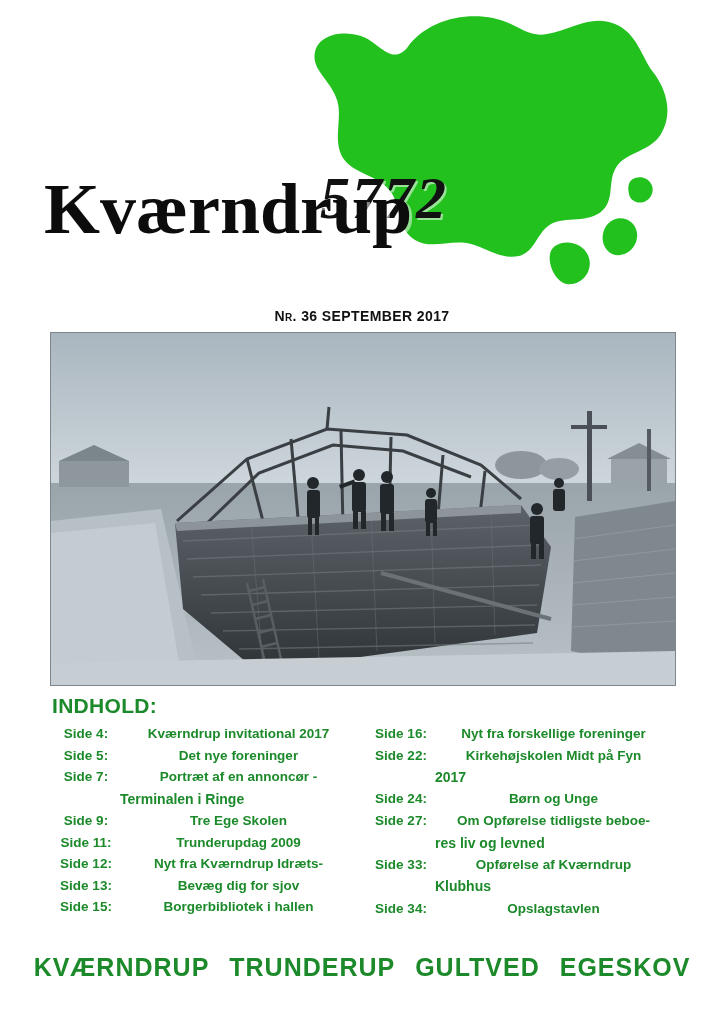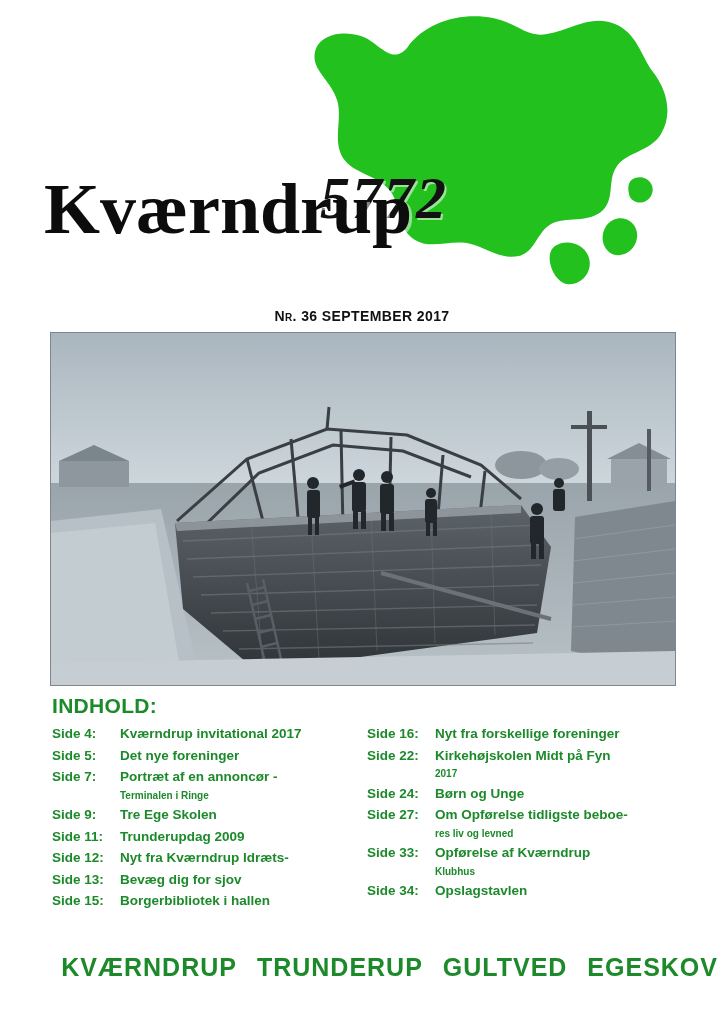--- a/index.html
+++ b/index.html
@@ -112,44 +112,45 @@
   .toc-col {
     width: 305px;
   }
   .toc-row {
     display: flex;
     font-size: 13.5px;
     font-weight: bold;
     color: #1c8a2a;
     line-height: 1.45;
     margin-bottom: 2px;
+    text-align: center;
   }
   .toc-page {
     width: 68px;
     flex: 0 0 68px;
   }
   .toc-title {
     flex: 1;
   }
   .toc-cont {
     padding-left: 68px;
-    font-size: 10px;
+    font-size: 14px;
     font-weight: bold;
     color: #1c8a2a;
     line-height: 1.45;
     margin-bottom: 2px;
   }
 
   
   .footer {
     position: absolute;
     left: 0;
     right: 0;
     bottom: 42px;
-    text-align: right;
+    text-align: center;
     font-size: 25px;
     font-weight: bold;
     color: #1c8a2a;
     letter-spacing: 1px;
   }
   .footer span { margin: 0 6px; }
 </style>
 </head>
 <body>
 

